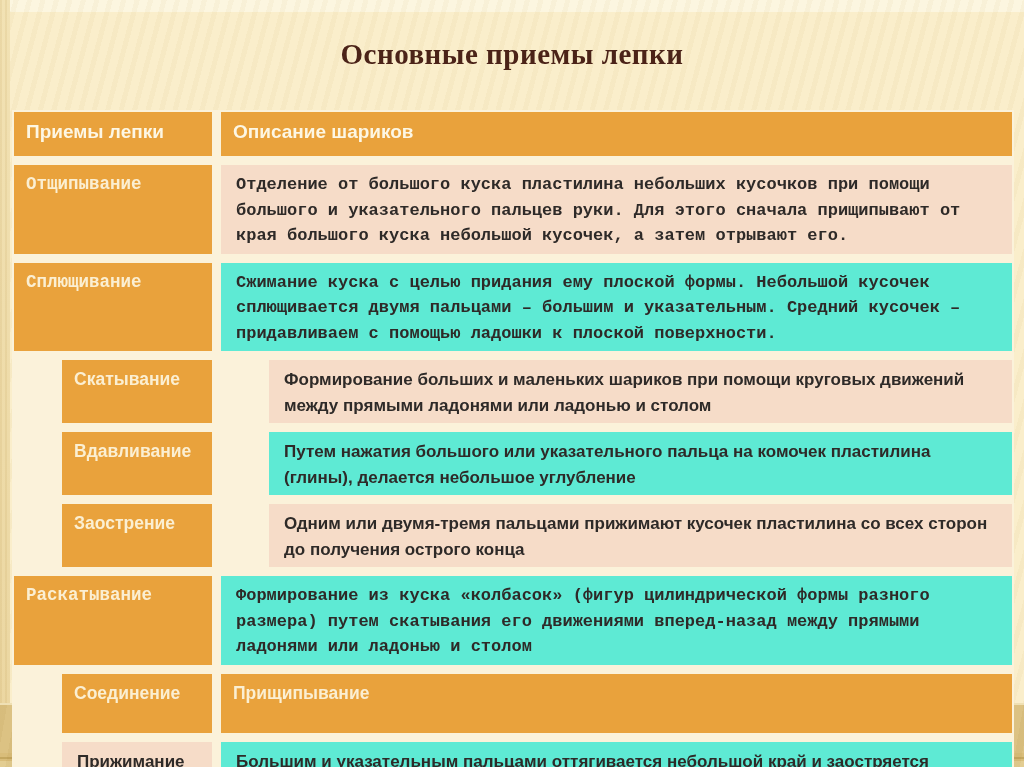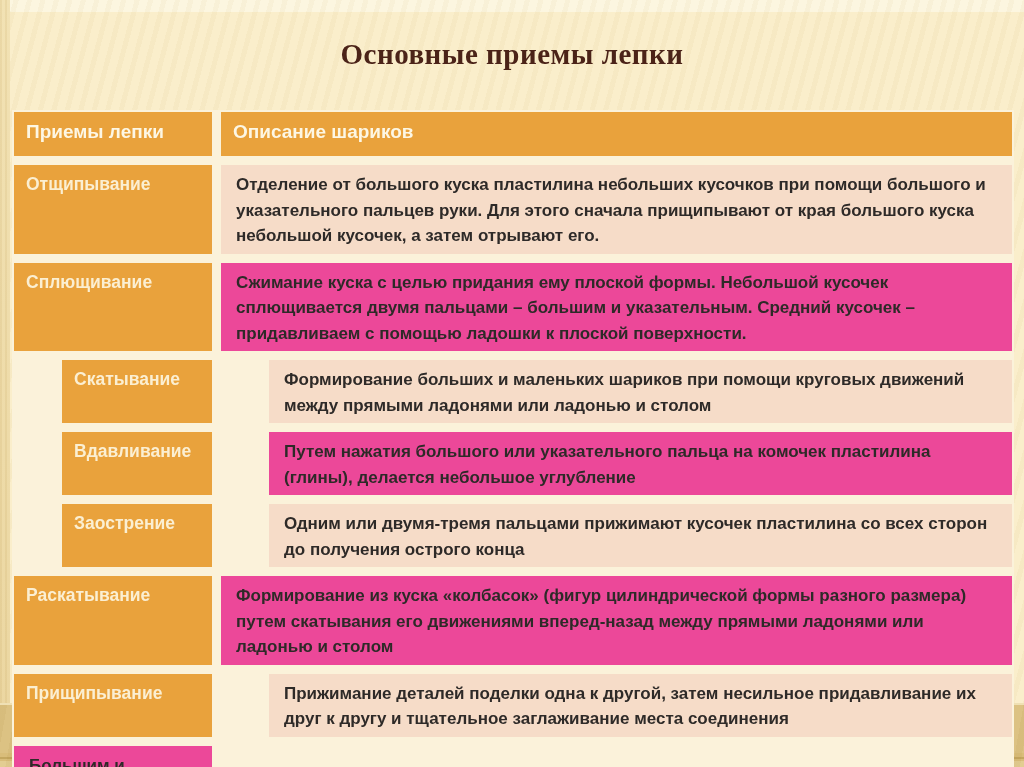--- a/index.html
+++ b/index.html
@@ -90,23 +90,23 @@
   .desc-cell {
     color: #2E2A28;
     font-weight: bold;
     font-size: 17px;
     line-height: 25.5px;
     padding-left: 15px;
     padding-right: 18px;
   }
 
   .row-odd  { background: #F6DCC8; }
-  .row-even { background: #ec4899; }
+  .row-even { background: #5eead4; }
 
-  .mh3 { min-height: 87px; }
+  .mh3 { min-height: 87px; font-family: Liberation Mono, monospace; }
   .mh2 { min-height: 59px; margin-left: 48px; }
   .mh1 { min-height: 37px; }
 </style>
 </head>
 <body>
 
 <div class="slide">
 
   <div class="left-edge-strip"></div>
   <div class="bottom-band"></div>
@@ -129,19 +129,20 @@
 
     <div class="cell term-cell mh2">Вдавливание</div>
     <div class="cell desc-cell row-even mh2">Путем нажатия большого или указательного пальца на комочек пластилина (глины), делается небольшое углубление</div>
 
     <div class="cell term-cell mh2">Заострение</div>
     <div class="cell desc-cell row-odd mh2">Одним или двумя-тремя пальцами прижимают кусочек пластилина со всех сторон до получения острого конца</div>
 
     <div class="cell term-cell mh3">Раскатывание</div>
     <div class="cell desc-cell row-even mh3">Формирование из куска «колбасок» (фигур цилиндрической формы разного размера) путем скатывания его движениями вперед-назад между прямыми ладонями или ладонью и столом</div>
 
+    <div class="cell term-cell mh2">Соединение</div>
     <div class="cell term-cell mh1">Прищипывание</div>
 
     <div class="cell desc-cell row-odd mh2">Прижимание деталей поделки одна к другой, затем несильное придавливание их друг к другу и тщательное заглаживание места соединения</div>
     <div class="cell desc-cell row-even mh1">Большим и указательным пальцами оттягивается небольшой край и заостряется</div>
 
   </div>
 </div>
 
 </body></html>

